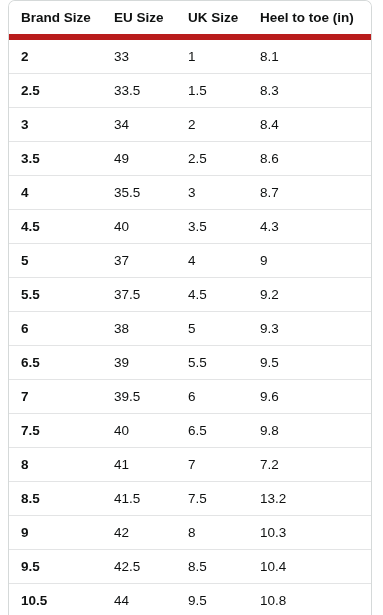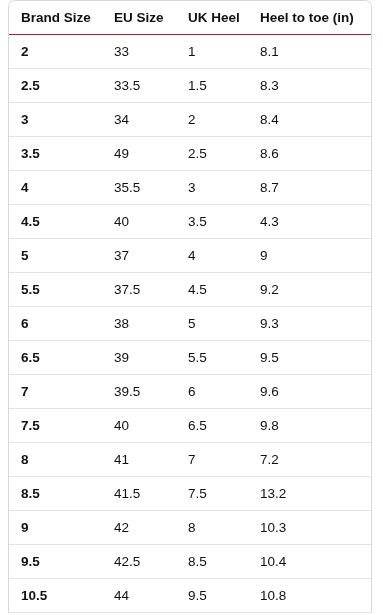--- a/index.html
+++ b/index.html
@@ -47,21 +47,21 @@
     color: #0f1111;
     font-size: 13.5px;
     white-space: nowrap;
     overflow: hidden;
   }
 
   table.size-table thead th {
     font-weight: 700;
     height: 33px;
     line-height: 33px;
-    border-bottom: 1px solid #b91c1c;
+    border-bottom: 6px solid #b91c1c;
     background: #ffffff;
   }
 
   table.size-table tbody td {
     font-weight: 400;
     border-bottom: 1px solid #e3e4e5;
     background: #ffffff;
   }
 
   table.size-table tbody td.first-col {
@@ -82,21 +82,21 @@
     <colgroup>
       <col class="c0">
         <col class="c1">
         <col class="c2">
         <col class="c3">
     </colgroup>
     <thead>
       <tr id="header-row">
           <th>Brand Size</th>
           <th>EU Size</th>
-          <th>UK Heel</th>
+          <th>UK Size</th>
           <th>Heel to toe (in)</th>
         </tr>
     </thead>
     <tbody id="table-body">
         <tr>
           <td class="first-col">2</td>
           <td>33</td>
           <td>1</td>
           <td>8.1</td>
         </tr>

